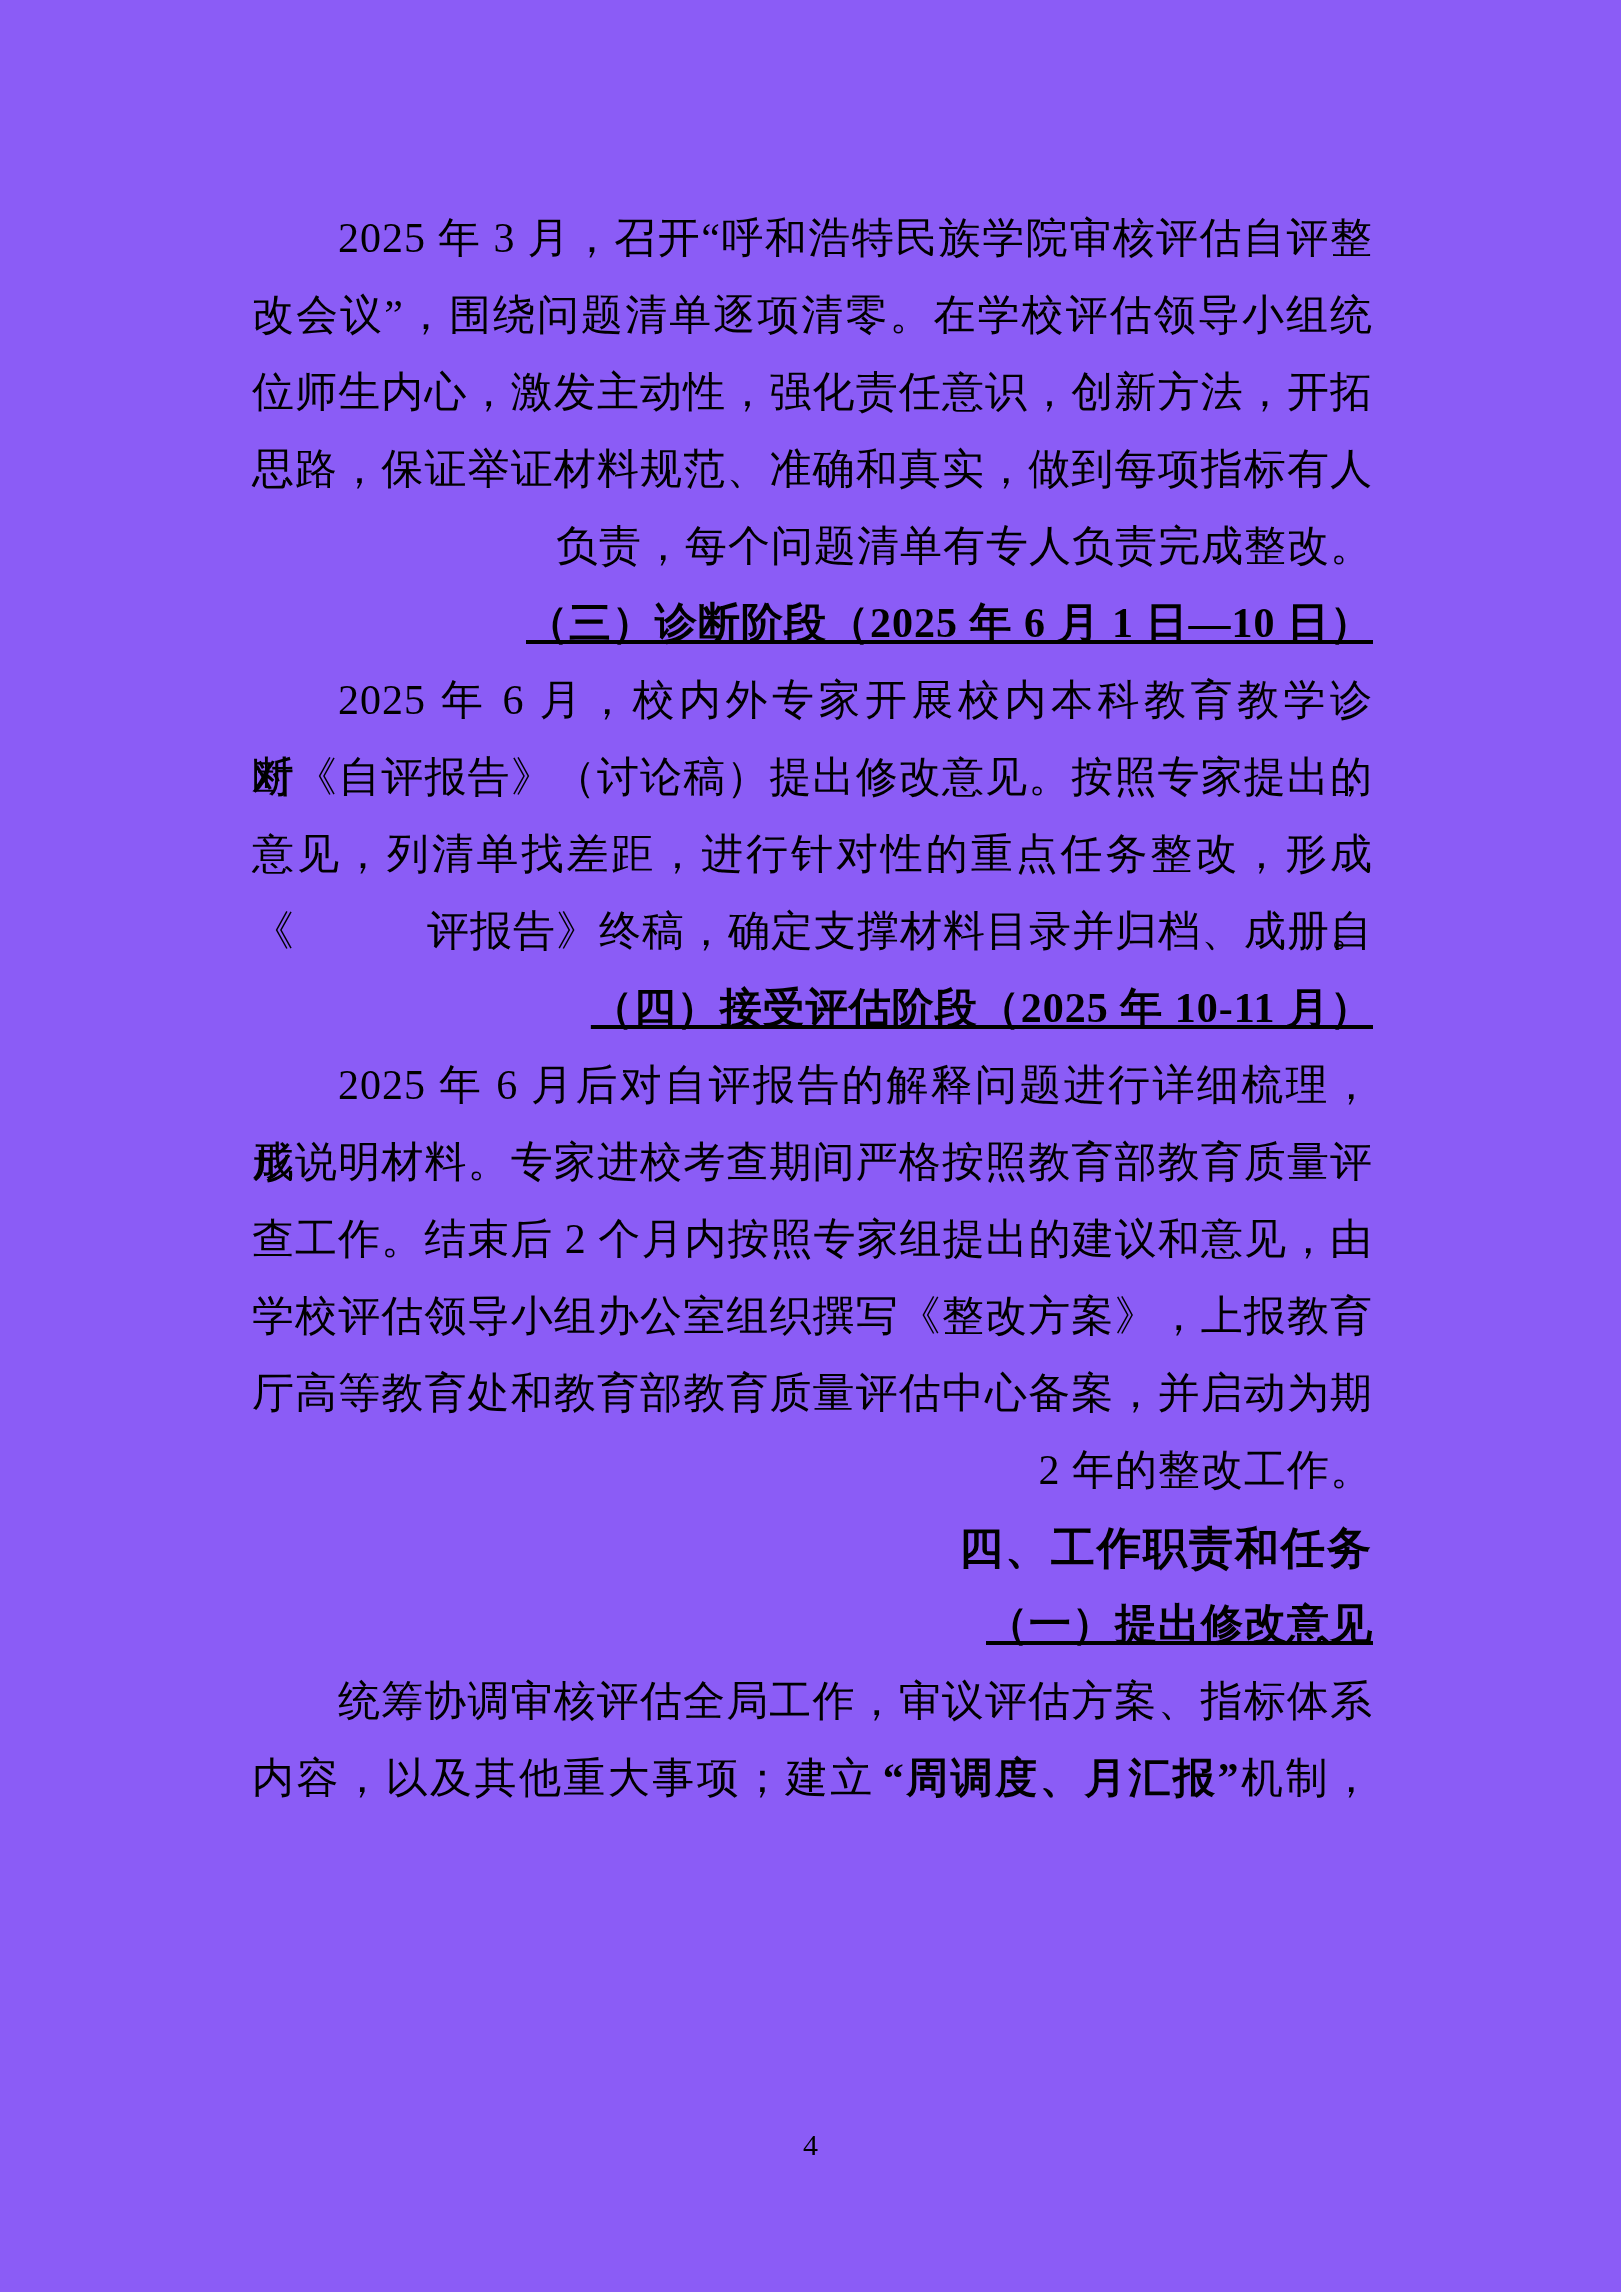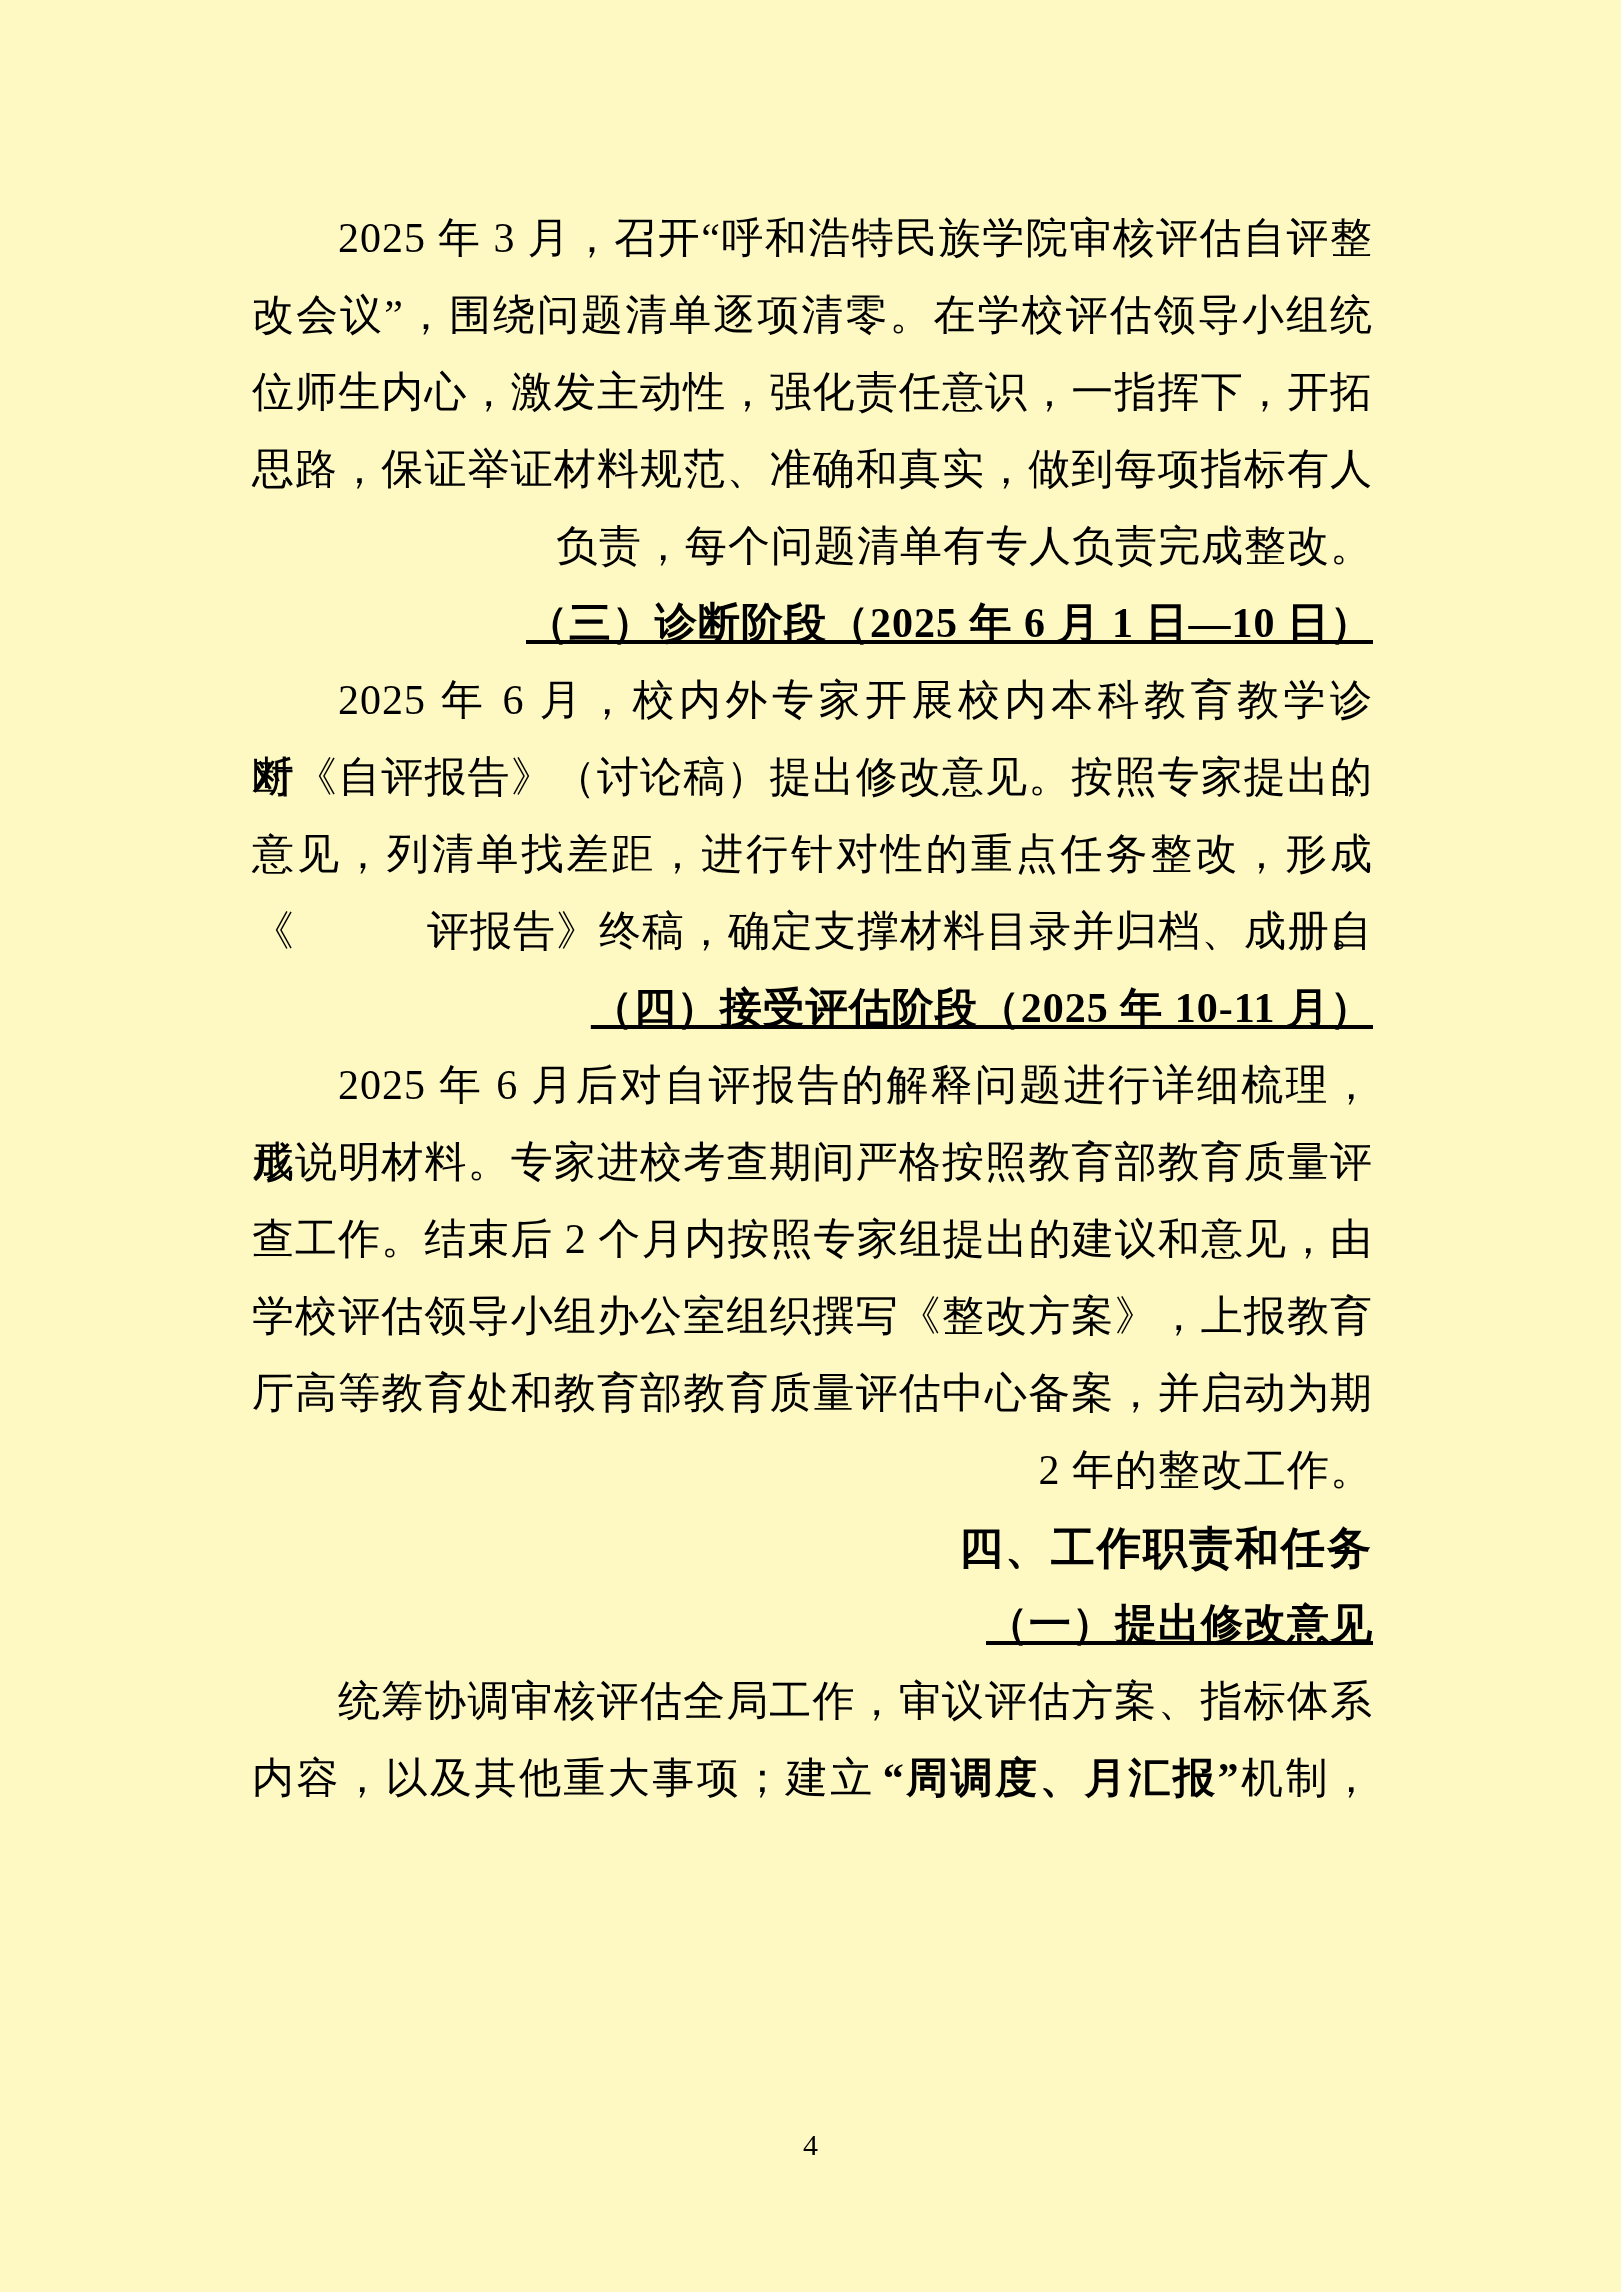--- a/index.html
+++ b/index.html
@@ -4,21 +4,21 @@
 <style>
   html, body {
     margin: 0;
     padding: 0;
     background: #ffffff;
   }
   .page {
     position: relative;
     width: 1621px;
     height: 2293px;
-    background: #fef9c3;
+    background: #8b5cf6;
     color: #000000;
     font-family: "Liberation Serif", "DejaVu Serif", serif;
     overflow: hidden;
   }
   .content {
     position: absolute;
     left: 252px;
     top: 200px;
     width: 1121px;
   }
@@ -65,21 +65,21 @@
     font-family: "Liberation Serif", "DejaVu Serif", serif;
   }
 </style>
 </head>
 <body>
 
 <div class="page">
   <div class="content" id="doc-body">
       <div class="line body indent fill"><span>2025 年 3 月，召开“呼和浩特民族学院审核评估自评整</span></div>
       <div class="line body fill"><span>改会议”，围绕问题清单逐项清零。在学校评估领导小组统</span></div>
-      <div class="line body fill"><span>位师生内心，激发主动性，强化责任意识，一指挥下，开拓</span></div>
+      <div class="line body fill"><span>位师生内心，激发主动性，强化责任意识，创新方法，开拓</span></div>
       <div class="line body fill"><span>思路，保证举证材料规范、准确和真实，做到每项指标有人</span></div>
       <div class="line body"><span>负责，每个问题清单有专人负责完成整改。</span></div>
       <div class="line kaiti indent"><span>（三）诊断阶段（2025 年 6 月 1 日—10 日）</span></div>
       <div class="line body indent fill"><span>2025 年 6 月，校内外专家开展校内本科教育教学诊断，</span></div>
       <div class="line body fill"><span>对《自评报告》（讨论稿）提出修改意见。按照专家提出的</span></div>
       <div class="line body fill"><span>意见，列清单找差距，进行针对性的重点任务整改，形成《自</span></div>
       <div class="line body"><span>评报告》终稿，确定支撑材料目录并归档、成册。</span></div>
       <div class="line kaiti indent"><span>（四）接受评估阶段（2025 年 10-11 月）</span></div>
       <div class="line body indent fill"><span>2025 年 6 月后对自评报告的解释问题进行详细梳理，形</span></div>
       <div class="line body fill"><span>成说明材料。专家进校考查期间严格按照教育部教育质量评</span></div>

